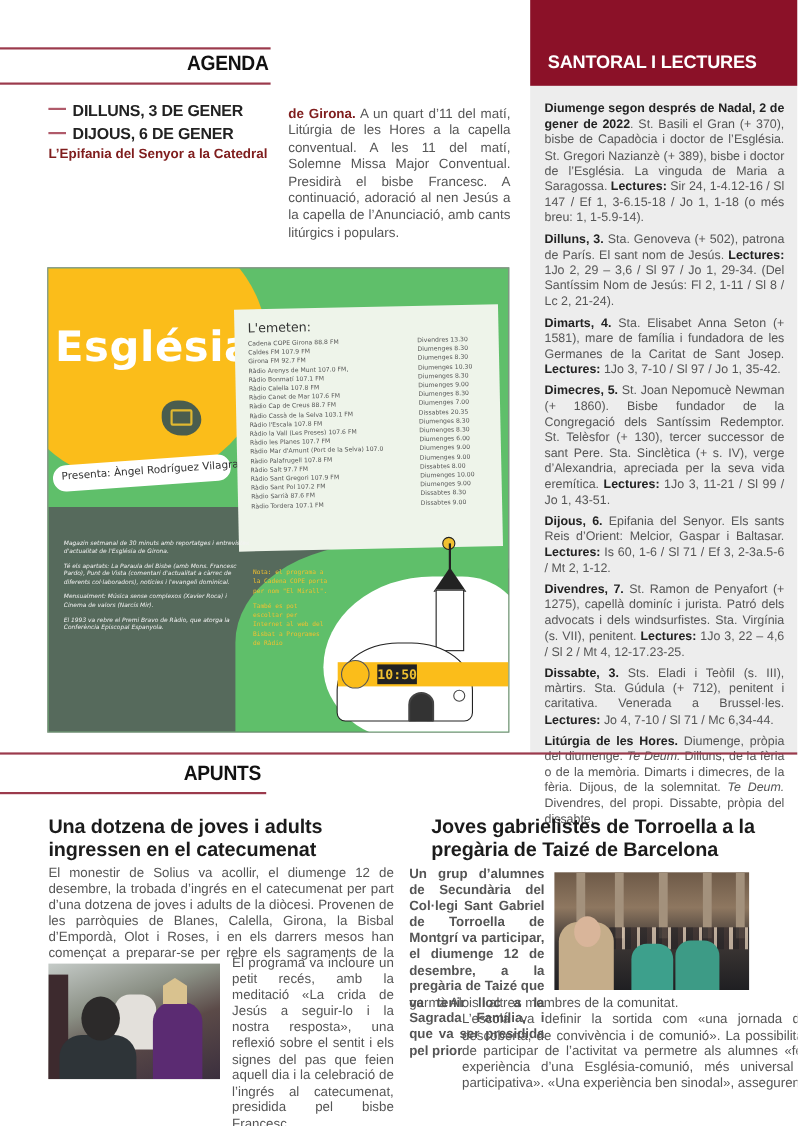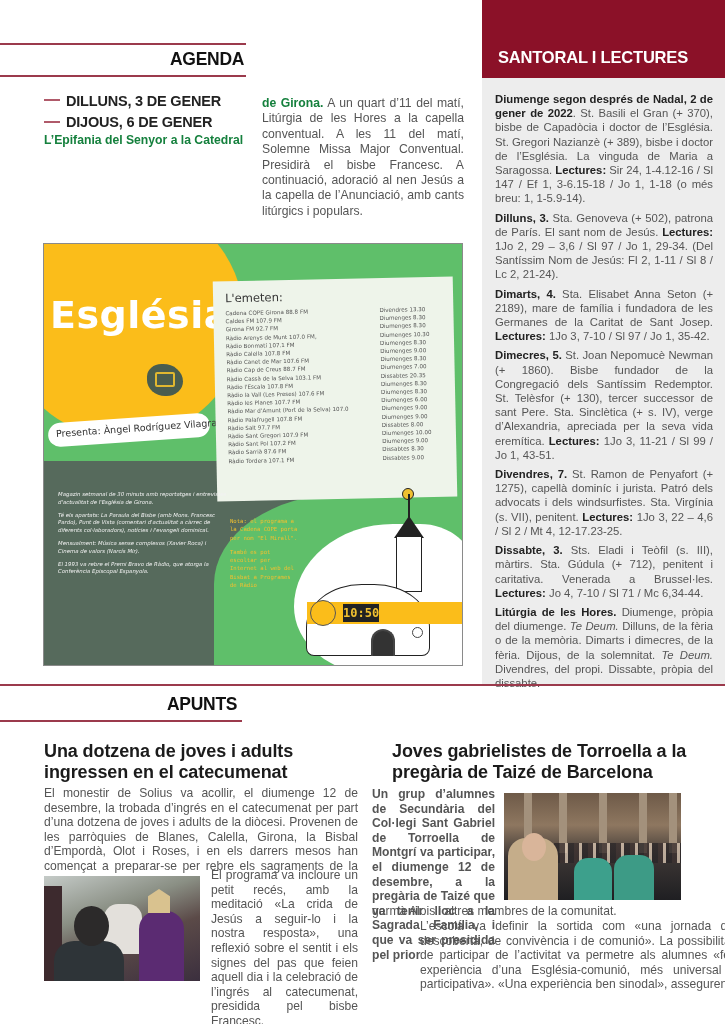--- a/index.html
+++ b/index.html
@@ -8,21 +8,21 @@
 
   
   .rule { position: absolute; height: 2px; background: #9b3a4c; }
   .sec-title { position: absolute; font-family: "Liberation Sans", sans-serif; font-weight: 700; font-size: 19px; color: #111; letter-spacing: -0.3px; transform: scaleX(0.92); transform-origin: left center; }
 
   
   .agenda-col { position: absolute; font-size: 12.2px; line-height: 15.4px; color: #555; }
   .agenda-col p { text-align: justify; }
   .day-head { font-size: 14.5px; font-weight: 700; color: #222; margin: 0 0 2px 0; letter-spacing: -0.2px; white-space: nowrap; }
   .day-head .dash { display: inline-block; width: 16px; height: 2px; background: #b05a6a; vertical-align: middle; margin-right: 6px; position: relative; top: -2px; }
-  .bold { font-weight: 700; color: #15803d; }
+  .bold { font-weight: 700; color: #7f1d1d; }
 
   
   #santoral-panel { position: absolute; left: 482px; top: 0; width: 243px; height: 686px; background: #ededed; }
   #santoral-header { position: absolute; left: 0; top: 0; width: 243px; height: 78px; background: #8b1128; }
   #santoral-title { position: absolute; left: 16px; top: 48px; color: #fff; font-weight: 700; font-size: 16.5px; letter-spacing: -0.2px; white-space: nowrap; }
   #santoral-body { position: absolute; left: 13px; top: 92px; width: 218px; font-size: 11.3px; line-height: 14.2px; color: #555; }
   #santoral-body p { text-align: justify; margin-bottom: 5px; }
   #santoral-body .bold { color: #222; }
   #santoral-body em { font-style: italic; }
   .santoral-bottom-rule { position: absolute; left: 0; top: 684px; width: 725px; height: 2px; background: #9b3a4c; }
@@ -215,22 +215,23 @@
   <div class="porthole"></div>
 </div>
 
 <div id="santoral-panel">
   <div id="santoral-header">
     <div id="santoral-title">SANTORAL I LECTURES</div>
   </div>
   <div id="santoral-body">
     <p><span class="bold">Diumenge segon després de Nadal, 2 de gener de 2022</span><span>. St. Basili el Gran (+ 370), bisbe de Capadòcia i doctor de l’Església. St. Gregori Nazianzè (+ 389), bisbe i doctor de l’Església. La vinguda de Maria a Saragossa. </span><span class="bold">Lectures:</span><span> Sir 24, 1-4.12-16 / Sl 147 / Ef 1, 3-6.15-18 / Jo 1, 1-18 (o més breu: 1, 1-5.9-14).</span></p>
     <p><span class="bold">Dilluns, 3.</span><span> Sta. Genoveva (+ 502), patrona de París. El sant nom de Jesús. </span><span class="bold">Lectures:</span><span> 1Jo 2, 29 – 3,6 / Sl 97 / Jo 1, 29-34. (Del Santíssim Nom de Jesús: Fl 2, 1-11 / Sl 8 / Lc 2, 21-24).</span></p>
-    <p><span class="bold">Dimarts, 4.</span><span> Sta. Elisabet Anna Seton (+ 2189), mare de família i fundadora de les Germanes de la Caritat de Sant Josep. </span><span class="bold">Lectures:</span><span> 1Jo 3, 7-10 / Sl 97 / Jo 1, 35-42.</span></p>
+    <p><span class="bold">Dimarts, 4.</span><span> Sta. Elisabet Anna Seton (+ 1581), mare de família i fundadora de les Germanes de la Caritat de Sant Josep. </span><span class="bold">Lectures:</span><span> 1Jo 3, 7-10 / Sl 97 / Jo 1, 35-42.</span></p>
     <p><span class="bold">Dimecres, 5.</span><span> St. Joan Nepomucè Newman (+ 1860). Bisbe fundador de la Congregació dels Santíssim Redemptor. St. Telèsfor (+ 130), tercer successor de sant Pere. Sta. Sinclètica (+ s. IV), verge d’Alexandria, apreciada per la seva vida eremítica. </span><span class="bold">Lectures:</span><span> 1Jo 3, 11-21 / Sl 99 / Jo 1, 43-51.</span></p>
+    <p><span class="bold">Dijous, 6.</span><span> Epifania del Senyor. Els sants Reis d’Orient: Melcior, Gaspar i Baltasar. </span><span class="bold">Lectures:</span><span> Is 60, 1-6 / Sl 71 / Ef 3, 2-3a.5-6 / Mt 2, 1-12.</span></p>
     <p><span class="bold">Divendres, 7.</span><span> St. Ramon de Penyafort (+ 1275), capellà dominíc i jurista. Patró dels advocats i dels windsurfistes. Sta. Virgínia (s. VII), penitent. </span><span class="bold">Lectures:</span><span> 1Jo 3, 22 – 4,6 / Sl 2 / Mt 4, 12-17.23-25.</span></p>
     <p><span class="bold">Dissabte, 3.</span><span> Sts. Eladi i Teòfil (s. III), màrtirs. Sta. Gúdula (+ 712), penitent i caritativa. Venerada a Brussel·les. </span><span class="bold">Lectures:</span><span> Jo 4, 7-10 / Sl 71 / Mc 6,34-44.</span></p>
     <p><span class="bold">Litúrgia de les Hores.</span><span> Diumenge, pròpia del diumenge. </span><em>Te Deum.</em><span> Dilluns, de la fèria o de la memòria. Dimarts i dimecres, de la fèria. Dijous, de la solemnitat. </span><em>Te Deum.</em><span> Divendres, del propi. Dissabte, pròpia del dissabte.</span></p>
   </div>
 </div>
 <div class="santoral-bottom-rule"></div>
 
 <div class="sec-title" style="left:167px; top:693px;">APUNTS</div>
 <div class="rule" style="left:0; top:720px; width:242px;"></div>
 

